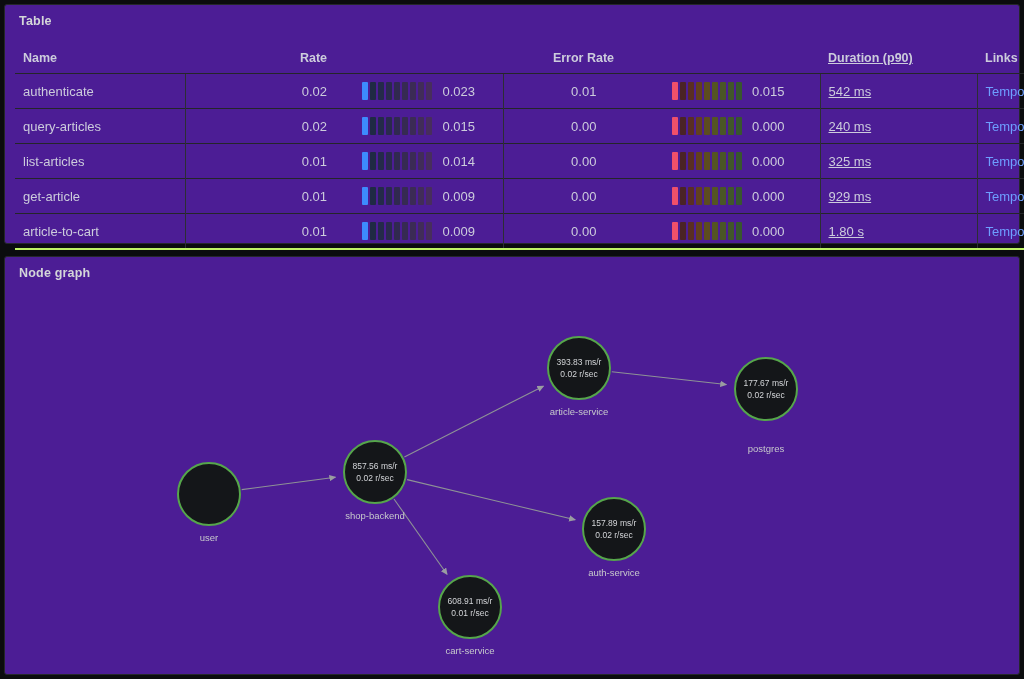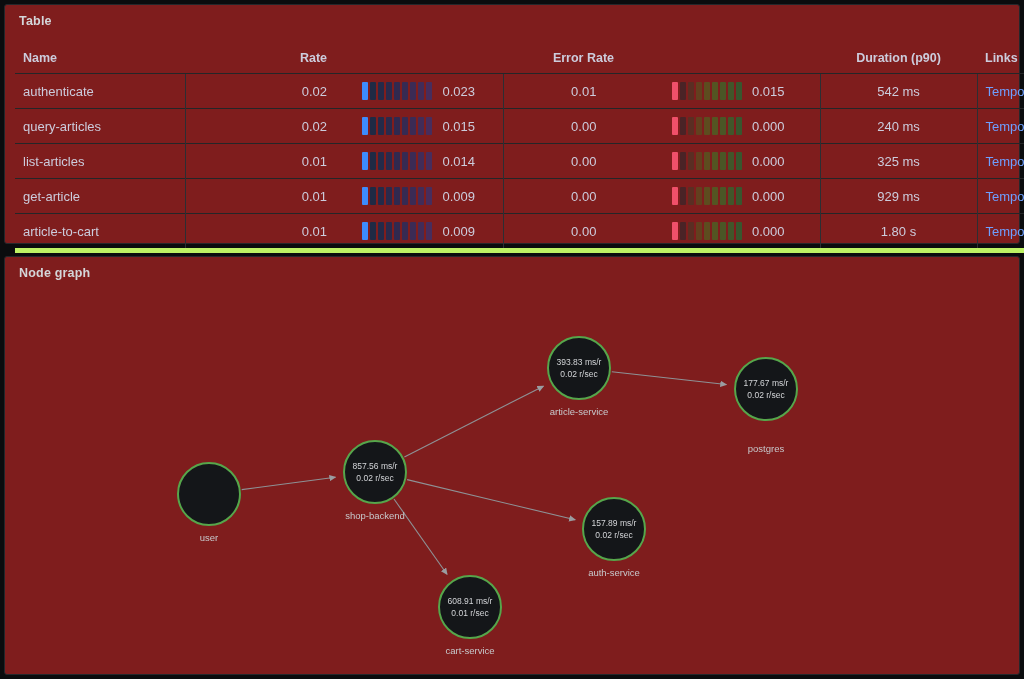--- a/index.html
+++ b/index.html
@@ -12,21 +12,21 @@
     height: 679px;
     font-family: "Liberation Sans", sans-serif;
     color: #d8d9da;
     overflow: hidden;
     position: relative;
   }
 
   
   .panel {
     position: absolute;
-    background: #7f1d1d;
+    background: #4c1d95;
     border: 1px solid #25272b;
     border-radius: 3px;
     box-sizing: border-box;
   }
   #table-panel {
     left: 4px;
     top: 4px;
     width: 1016px;
     height: 240px;
   }
@@ -72,28 +72,28 @@
   }
   table.grafana-table td {
     height: 34px;
     padding: 0 8px;
     vertical-align: middle;
     border-top: 1px solid #242628;
     color: #ccccdc;
     white-space: nowrap;
     overflow: hidden;
   }
-  table.grafana-table tr.row-last td { border-bottom: 5px solid #bef264; }
+  table.grafana-table tr.row-last td { border-bottom: 2px solid #bef264; }
 
   .col-name  { width: 154px; text-align: left; }
   .col-rate  { width: 134px; text-align: right; }
   .col-rgauge{ width: 152px; text-align: center; }
   .col-err   { width: 145px; text-align: center; }
   .col-egauge{ width: 140px; text-align: left; }
-  .col-dur   { width: 141px; text-align: center; }
+  .col-dur   { width: 141px; text-align: left; text-decoration: underline; }
   .col-links { width: 100px; text-align: left; }
 
   
   td.col-rate, td.col-err, td.col-dur, td.col-links { border-left: 1px solid #2c2e33; }
   th.col-rate, th.col-err, th.col-dur, th.col-links { border: none; }
 
   .num-blue { color: #6e9fff; }
   .link-cell a {
     color: #6e9fff;
     text-decoration: none;

